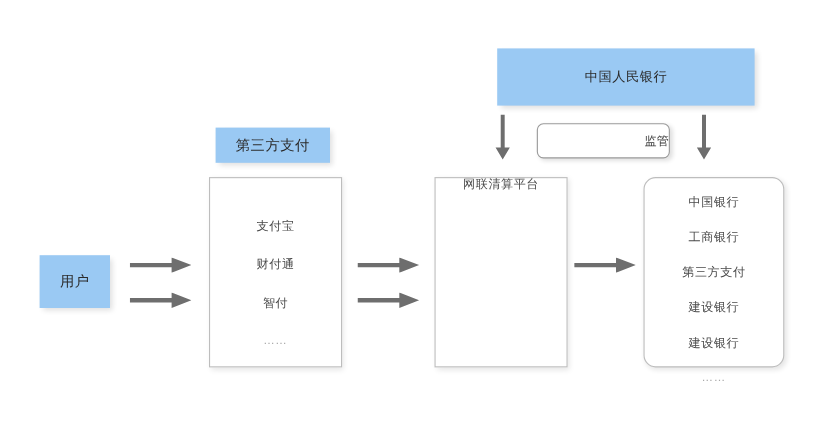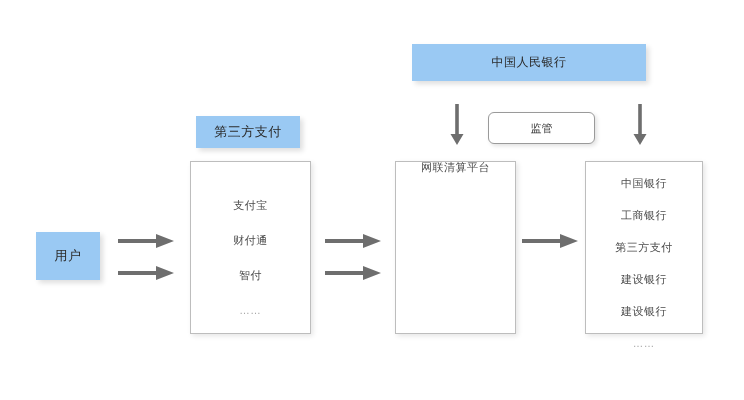--- a/index.html
+++ b/index.html
@@ -24,57 +24,57 @@
     background: #9AC9F3;
     box-shadow: 3px 3px 5px rgba(0,0,0,0.13);
     display: flex;
     align-items: center;
     justify-content: center;
     color: #2b2b2b;
     font-size: 13px;
     letter-spacing: 0.5px;
     box-sizing: border-box;
   }
-  #pboc-box   { left: 412px; top: 44px;  width: 234px; height: 37px; font-size: 12px; }
+  #pboc-box   { left: 452px; top: 44px;  width: 234px; height: 52px; font-size: 12px; }
   #thirdparty-box { left: 196px; top: 116px; width: 104px; height: 32px; }
   #user-box   { left: 36px;  top: 232px; width: 64px;  height: 48px; }
 
   
   #supervision-box {
     position: absolute;
     left: 488px; top: 112px;
-    width: 107px; height: 32px;
+    width: 121px; height: 32px;
     border: 1px solid #9a9a9a;
     border-radius: 6px;
     background: #ffffff;
     box-shadow: 2px 2px 4px rgba(0,0,0,0.12);
     display: flex;
     align-items: center;
-    justify-content: center;
+    justify-content: flex-end;
     font-size: 11px;
     color: #3a3a3a;
     box-sizing: border-box;
   }
 
   
   .column {
     position: absolute;
     top: 161px;
     height: 173px;
     border: 1px solid #bdbdbd;
     background: #ffffff;
     box-shadow: 2px 2px 5px rgba(0,0,0,0.10);
     box-sizing: border-box;
     display: flex;
     flex-direction: column;
     align-items: center;
   }
   #col-thirdparty { left: 190px; width: 121px; }
   #col-clearing   { left: 395px; width: 121px; }
-  #col-banks      { left: 585px; width: 118px; }
+  #col-banks      { left: 585px; width: 128px; border-radius: 11px; }
 
   .col-item {
     font-size: 11px;
     color: #4a4a4a;
     letter-spacing: 0.5px;
     text-align: center;
     line-height: 1;
   }
   .col-dots {
     font-size: 10px;

